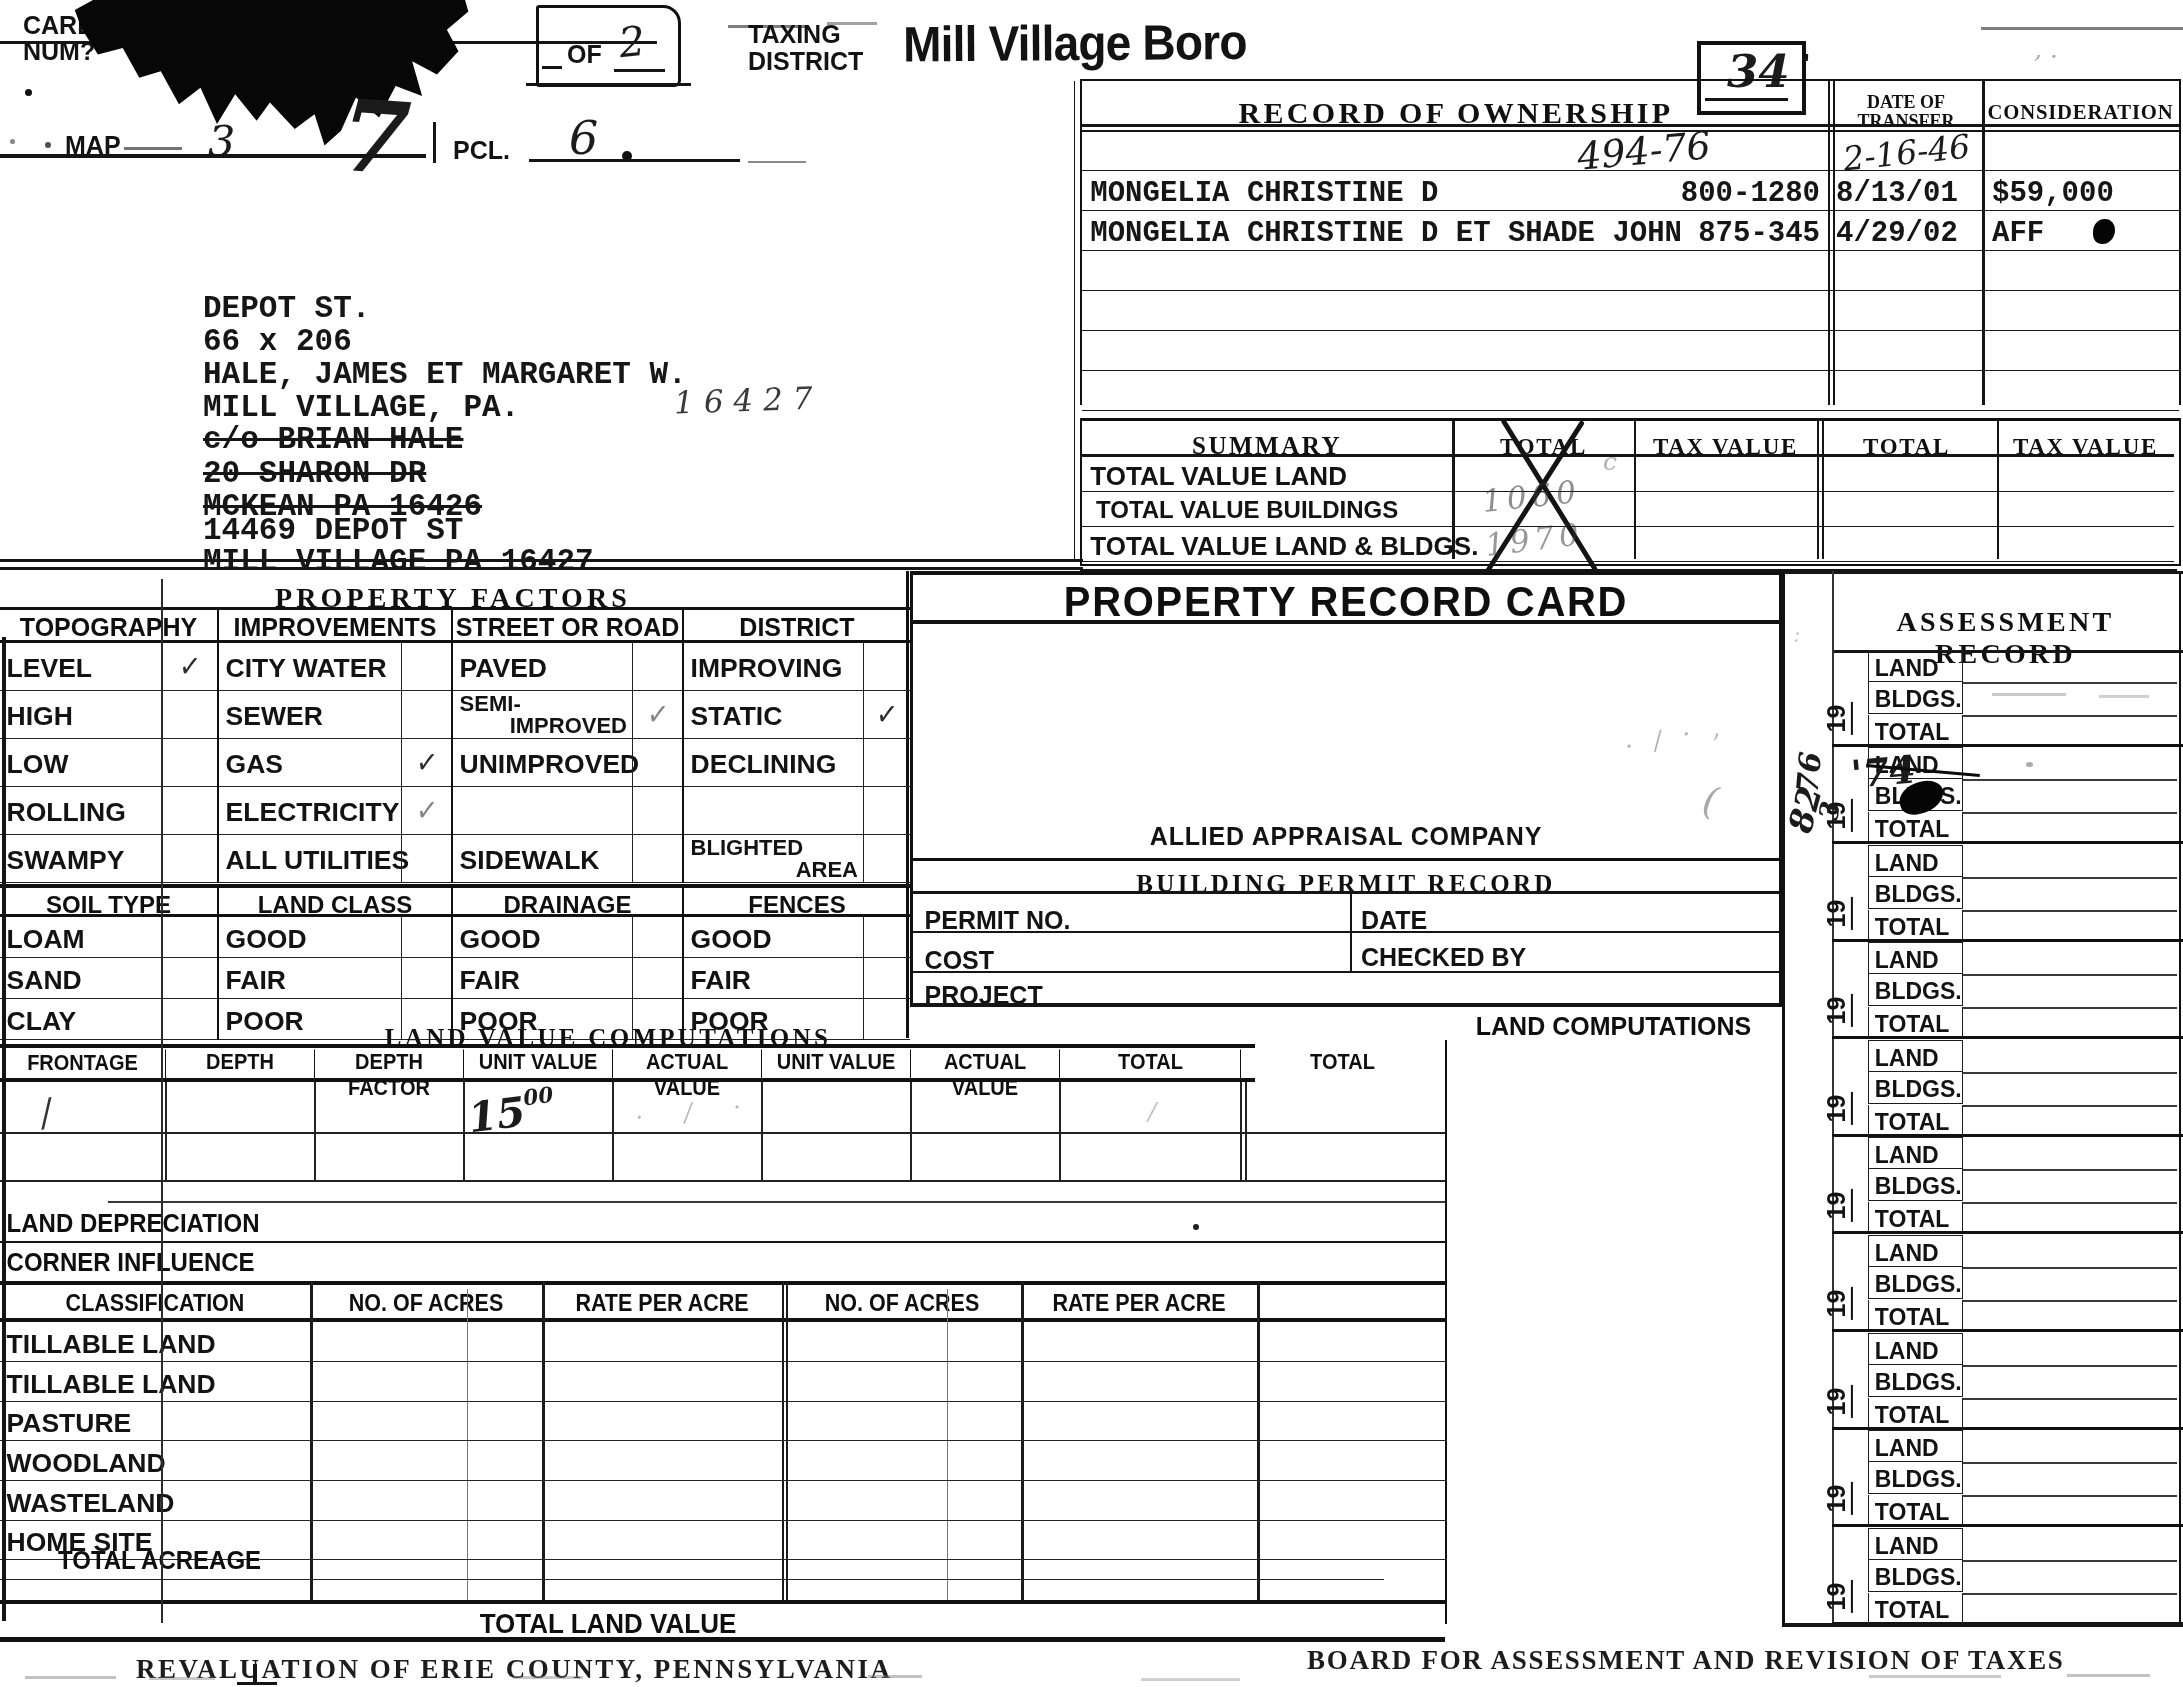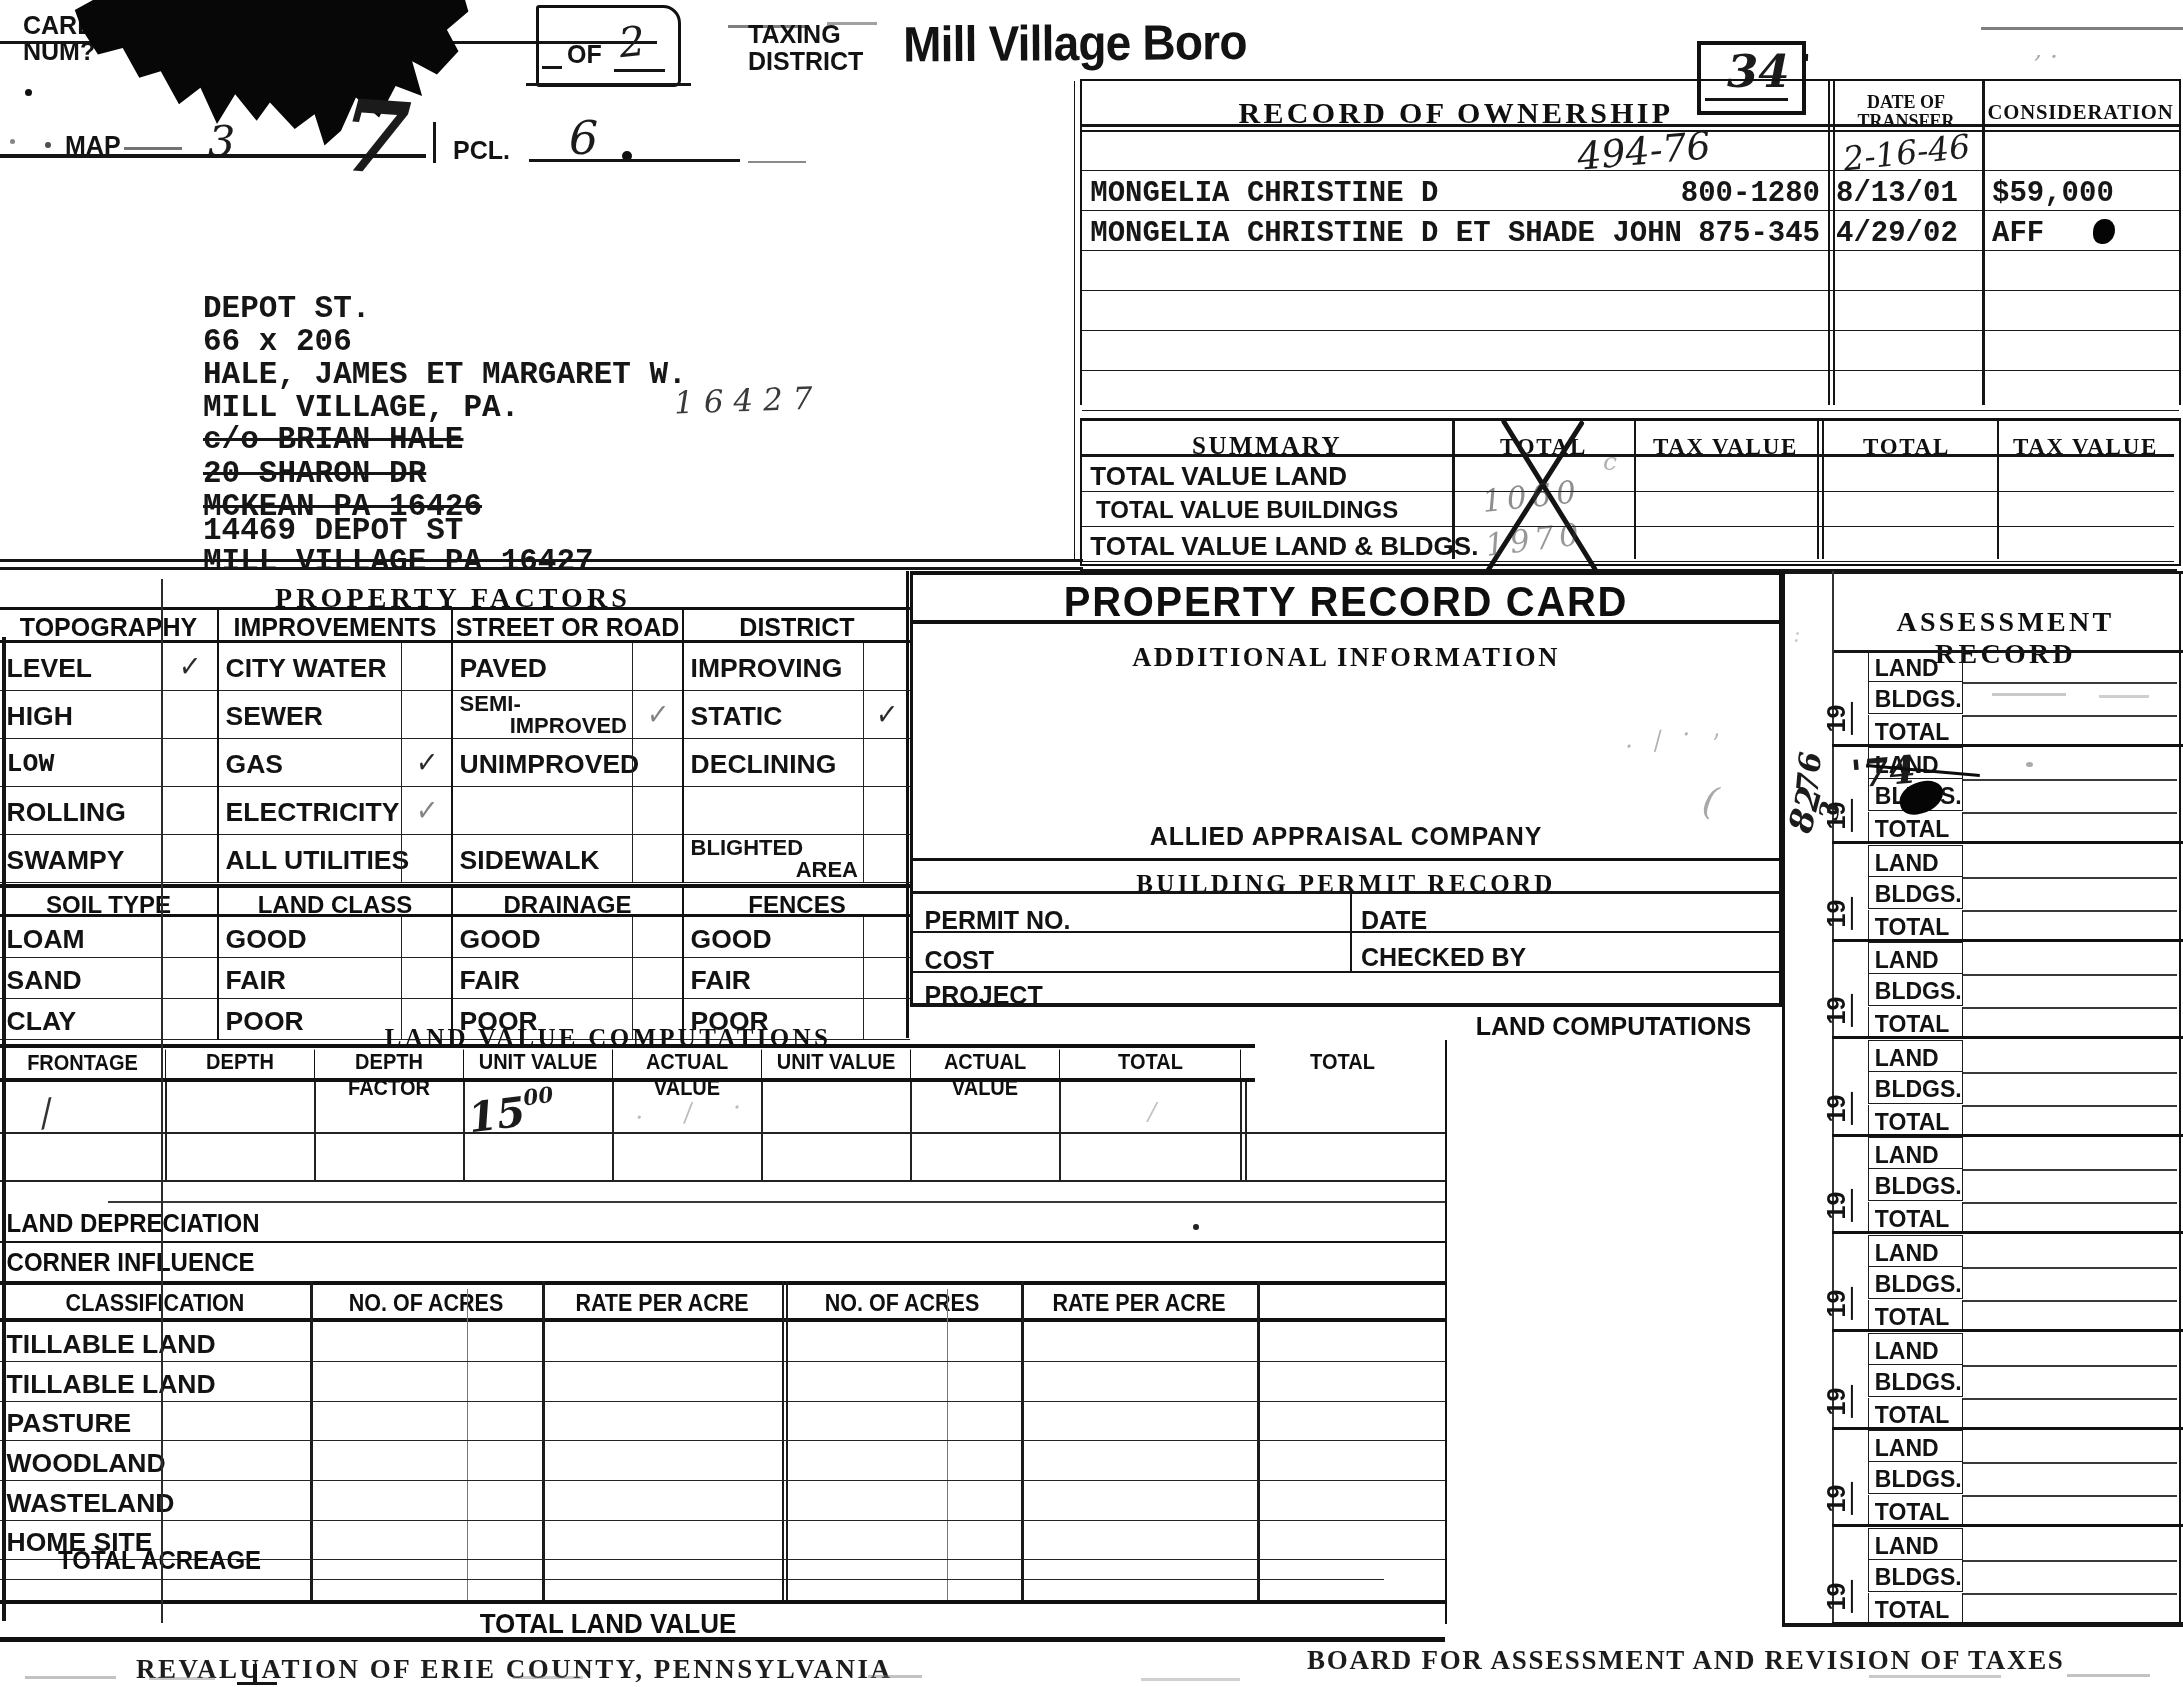--- a/index.html
+++ b/index.html
@@ -171,21 +171,21 @@
           <div class="stencil" style="height: 36px; border-top: 3.3px solid rgb(17, 17, 17); border-bottom: 3.3px solid rgb(17, 17, 17); box-sizing: border-box; text-align: center; font-size: 25px; padding-top: 3.3px; transform-origin: center center;">TOPOGRAPHY</div>
           <div style="display: flex; height: 48px;">
             <div class="sans cell-label" style="width: 162px; border-bottom: 1.7px solid rgb(34, 34, 34); box-sizing: border-box; font-size: 26.5px; padding-top: 10px;">LEVEL</div>
             <div style="width: 55px; border-left: 1.7px solid rgb(34, 34, 34); border-bottom: 1.7px solid rgb(34, 34, 34); box-sizing: border-box; text-align: center; padding-top: 5px;"><div class="check">✓</div></div>
           </div>
           <div style="display: flex; height: 48px;">
             <div class="sans cell-label" style="width: 162px; border-bottom: 1.7px solid rgb(34, 34, 34); box-sizing: border-box; font-size: 26.5px; padding-top: 10px;">HIGH</div>
             <div style="width: 55px; border-left: 1.7px solid rgb(34, 34, 34); border-bottom: 1.7px solid rgb(34, 34, 34); box-sizing: border-box; text-align: center; padding-top: 5px;"></div>
           </div>
           <div style="display: flex; height: 48px;">
-            <div class="sans cell-label" style="width: 162px; border-bottom: 1.7px solid rgb(34, 34, 34); box-sizing: border-box; font-size: 26.5px; padding-top: 10px; font-family: Liberation Mono, monospace;">LOW</div>
+            <div class="sans cell-label" style="width: 162px; border-bottom: 1.7px solid rgb(34, 34, 34); box-sizing: border-box; font-size: 26.5px; padding-top: 10px;">LOW</div>
             <div style="width: 55px; border-left: 1.7px solid rgb(34, 34, 34); border-bottom: 1.7px solid rgb(34, 34, 34); box-sizing: border-box; text-align: center; padding-top: 5px;"></div>
           </div>
           <div style="display: flex; height: 48px;">
             <div class="sans cell-label" style="width: 162px; border-bottom: 1.7px solid rgb(34, 34, 34); box-sizing: border-box; font-size: 26.5px; padding-top: 10px;">ROLLING</div>
             <div style="width: 55px; border-left: 1.7px solid rgb(34, 34, 34); border-bottom: 1.7px solid rgb(34, 34, 34); box-sizing: border-box; text-align: center; padding-top: 5px;"></div>
           </div>
           <div style="display: flex; height: 48px;">
             <div class="sans cell-label" style="width: 162px; border-bottom: 1.7px solid rgb(34, 34, 34); box-sizing: border-box; font-size: 26.5px; padding-top: 10px;">SWAMPY</div>
             <div style="width: 55px; border-left: 1.7px solid rgb(34, 34, 34); border-bottom: 1.7px solid rgb(34, 34, 34); box-sizing: border-box; text-align: center; padding-top: 5px;"></div>
           </div>
@@ -328,21 +328,20 @@
           </div>
         </div>
       </div>
   </div>
 
   <div class="abs" style="left:910px;top:571px;width:872px;height:53px;border-top:4.1px solid #111;border-bottom:4.1px solid #111;border-left:3.3px solid #111;border-right:3.3px solid #111;box-sizing:border-box;">
     <div class="abs stencil" style="left:0;top:4.1px;width:100%;text-align:center;font-size:40px;letter-spacing:1.7px;transform:scaleY(1.05);">PROPERTY RECORD CARD</div>
   </div>
 
   <div class="abs" style="left:910px;top:624px;width:872px;height:237px;border-left:3.3px solid #111;border-right:3.3px solid #111;border-bottom:3.3px solid #111;box-sizing:border-box;">
-    <div class="abs serifh" style="left:0;top:10px;width:100%;text-align:center;font-size:26.5px;letter-spacing:2.5px;">ADDITIONAL  INFORMATION</div>
     <div class="abs hand" style="left:711px;top:98px;font-size:25px;color:#555;opacity:.45;transform:rotate(-12deg);letter-spacing:6.6px;">· / · ,</div>
     <div class="abs hand" style="left:790px;top:155px;font-size:38px;color:#555;opacity:.5;transform:rotate(10deg);">(</div>
     <div class="abs sans" style="left:0;bottom:6.6px;width:100%;text-align:center;font-size:25px;letter-spacing:0.8px;">ALLIED APPRAISAL COMPANY</div>
   </div>
 
   <div class="abs" style="left:910px;top:860px;width:872px;height:147px;border-left:3.3px solid #111;border-right:3.3px solid #111;box-sizing:border-box;">
     <div class="abs serifh" style="left:0;top:1.7px;width:100%;text-align:center;font-size:25px;letter-spacing:3.3px;">BUILDING  PERMIT  RECORD</div>
     <div class="hline" style="left:0;top:31px;width:866px;height:2.5px;"></div>
     <div class="abs sans" style="left:11.6px;top:46px;font-size:25px;">PERMIT NO.</div>
     <div class="abs sans" style="left:448px;top:46px;font-size:25px;">DATE</div>

